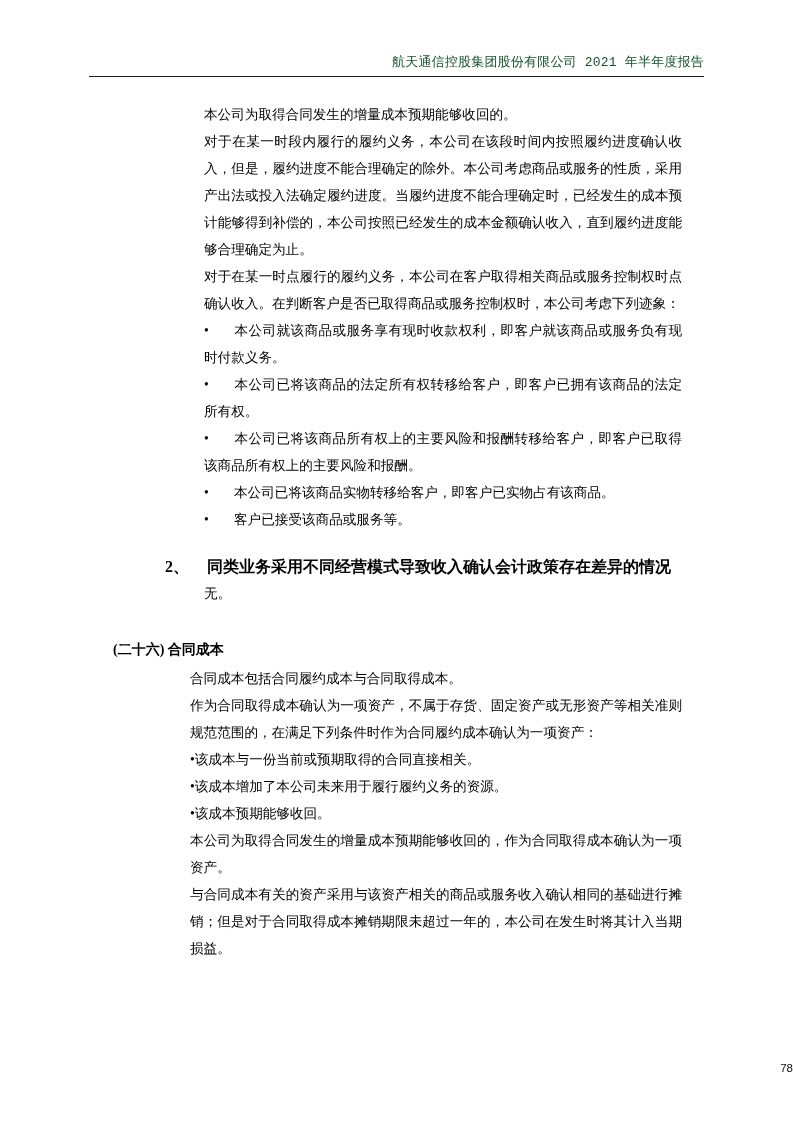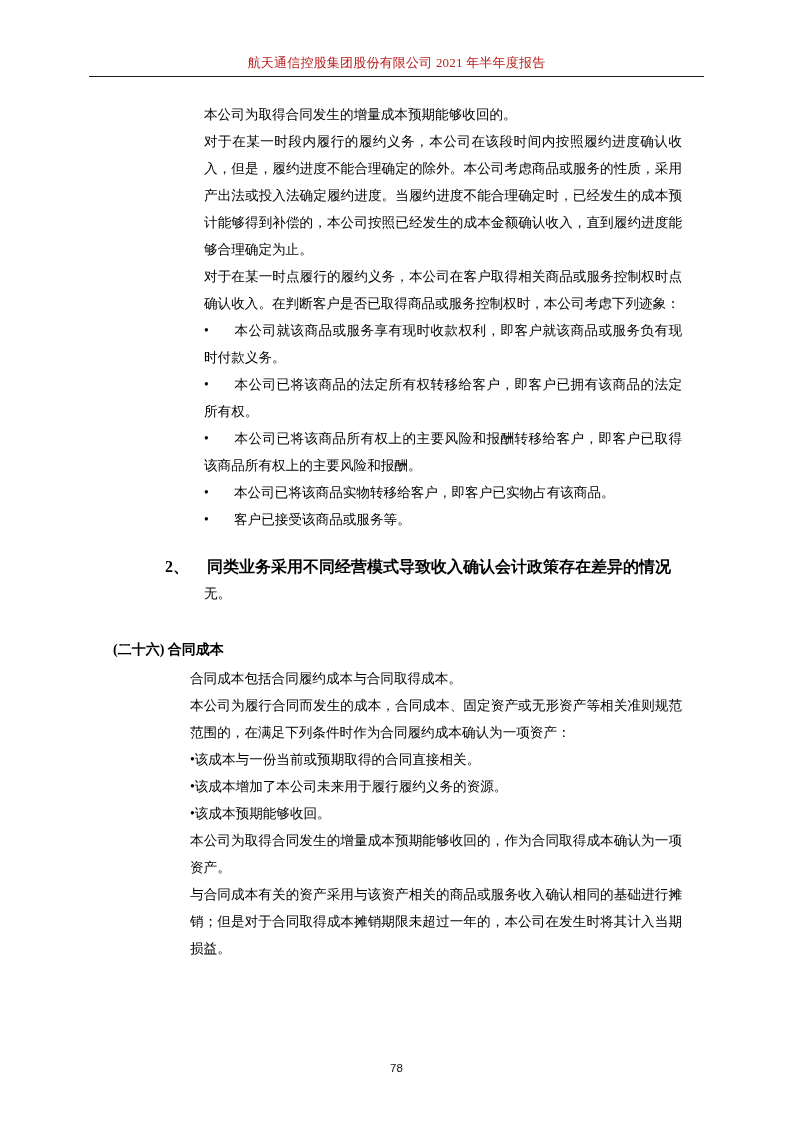--- a/index.html
+++ b/index.html
@@ -17,25 +17,26 @@
     color: #000000;
   }
   
   .doc-header {
     margin: 0 89px;
     padding-top: 56px;
     padding-bottom: 6px;
     border-bottom: 1.5px solid #1a1a1a;
   }
   .doc-header .title {
-    text-align: center;
+    text-align: right;
     font-size: 13px;
     line-height: 14px;
     letter-spacing: 0.2px;
-    color: #b91c1c;
+    color: #14532d;
+    font-family: Liberation Mono, monospace;
   }
   
   .content {
     padding: 24px 90px 0 90px;
     font-size: 13.6px;
     line-height: 27px;
   }
   .sec1-para {
     margin: 0 21px 0 114px;
     text-align: justify;
@@ -70,21 +71,21 @@
   .sec26-para {
     margin: 0 21px 0 100px;
     text-align: justify;
   }
   
   .page-number {
     position: absolute;
     top: 1062px;
     left: 0;
     width: 100%;
-    text-align: center;
+    text-align: right;
     font-family: "Liberation Sans", "DejaVu Sans", sans-serif;
     font-size: 11.5px;
     color: #111111;
   }
 </style>
 </head>
 <body>
 
 <div class="page">
 
@@ -114,21 +115,21 @@
       <span class="bullet-mark">•</span><span>客户已接受该商品或服务等。</span>
     </div>
 
     <div class="subsec2-heading">
       <span class="subsec2-num">2、</span><span>同类业务采用不同经营模式导致收入确认会计政策存在差异的情况</span>
     </div>
     <div class="subsec2-body">无。</div>
 
     <div class="sec26-heading">(二十六) 合同成本</div>
     <div class="sec26-para">合同成本包括合同履约成本与合同取得成本。</div>
-    <div class="sec26-para">本公司为履行合同而发生的成本，合同成本、固定资产或无形资产等相关准则规范范围的，在满足下列条件时作为合同履约成本确认为一项资产：</div>
+    <div class="sec26-para">作为合同取得成本确认为一项资产，不属于存货、固定资产或无形资产等相关准则规范范围的，在满足下列条件时作为合同履约成本确认为一项资产：</div>
     <div class="sec26-para">•该成本与一份当前或预期取得的合同直接相关。</div>
     <div class="sec26-para">•该成本增加了本公司未来用于履行履约义务的资源。</div>
     <div class="sec26-para">•该成本预期能够收回。</div>
     <div class="sec26-para">本公司为取得合同发生的增量成本预期能够收回的，作为合同取得成本确认为一项资产。</div>
     <div class="sec26-para">与合同成本有关的资产采用与该资产相关的商品或服务收入确认相同的基础进行摊销；但是对于合同取得成本摊销期限未超过一年的，本公司在发生时将其计入当期损益。</div>
 
   </div>
 
   <div class="page-number">78</div>
 

